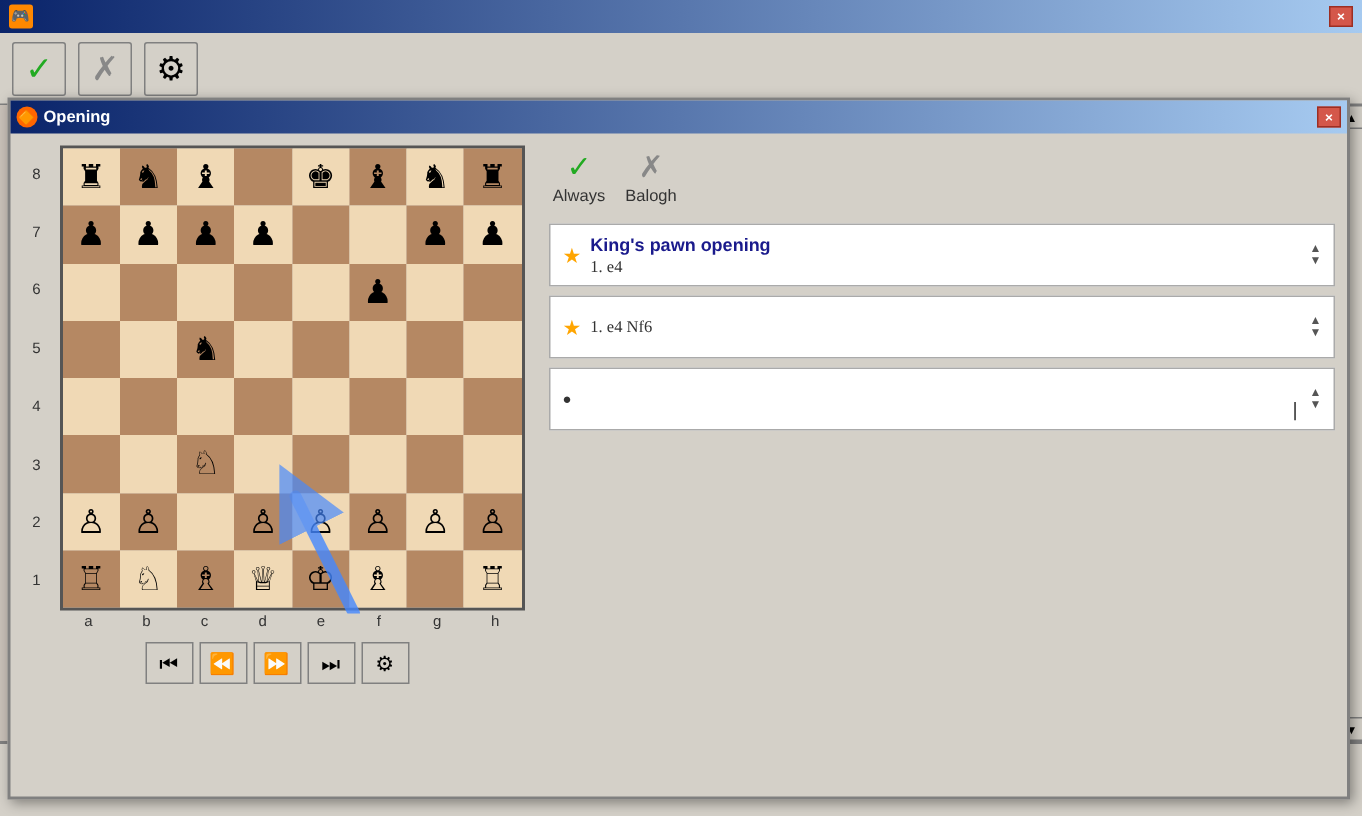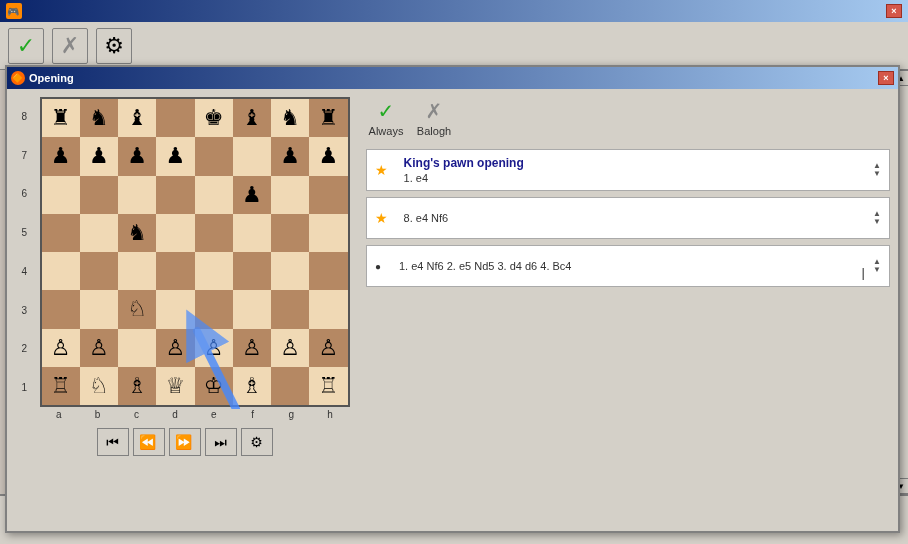--- a/index.html
+++ b/index.html
@@ -317,33 +317,33 @@
       border: 1px solid #aaa;
       padding: 4px 8px;
       display: flex;
       align-items: center;
       position: relative;
       min-height: 42px;
     }
 
     .opening-row-content {
       flex: 1;
-      margin-left: 10px;
     }
 
     .opening-name {
       font-size: 12px;
       color: #1a1a8c;
       font-weight: bold;
       margin-bottom: 2px;
     }
 
     .opening-moves {
       font-size: 11px;
       color: #333;
+      font-family: Liberation Serif, serif;
     }
 
     .opening-star {
       color: #ffa500;
       font-size: 14px;
       margin-right: 6px;
     }
 
     .opening-dot {
       color: #333;
@@ -738,32 +738,31 @@
           </div>
           <div class="opening-spinner">
             <span class="spinner-arrow">▲</span>
             <span class="spinner-arrow">▼</span>
           </div>
         </div>
 
         <div class="opening-row">
           <span class="opening-star">★</span>
           <div class="opening-row-content">
-            <div class="opening-moves">8. e4 Nf6</div>
+            <div class="opening-moves">1. e4 Nf6</div>
           </div>
           <div class="opening-spinner">
             <span class="spinner-arrow">▲</span>
             <span class="spinner-arrow">▼</span>
           </div>
         </div>
 
         <div class="opening-row" style="position:relative;">
           <span class="opening-dot">●</span>
           <div class="opening-row-content">
-            <div class="opening-moves">1. e4 Nf6 2. e5 Nd5 3. d4 d6 4. Bc4</div>
           </div>
           <div class="opening-spinner">
             <span class="spinner-arrow">▲</span>
             <span class="spinner-arrow">▼</span>
           </div>
 
           <div style="position:absolute;right:24px;bottom:6px;font-size:13px;color:#333;">|</div>
         </div>
       </div>
     </div>

